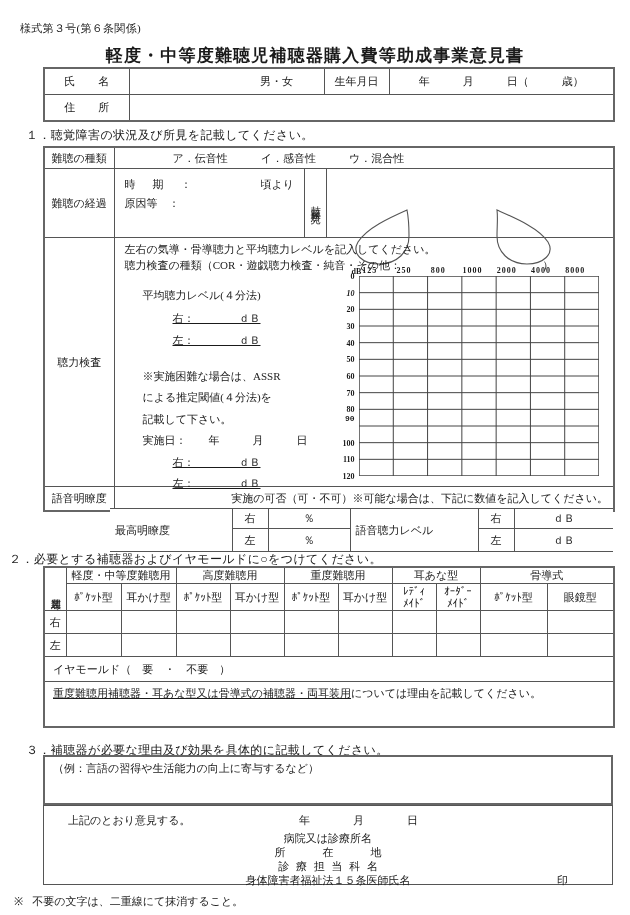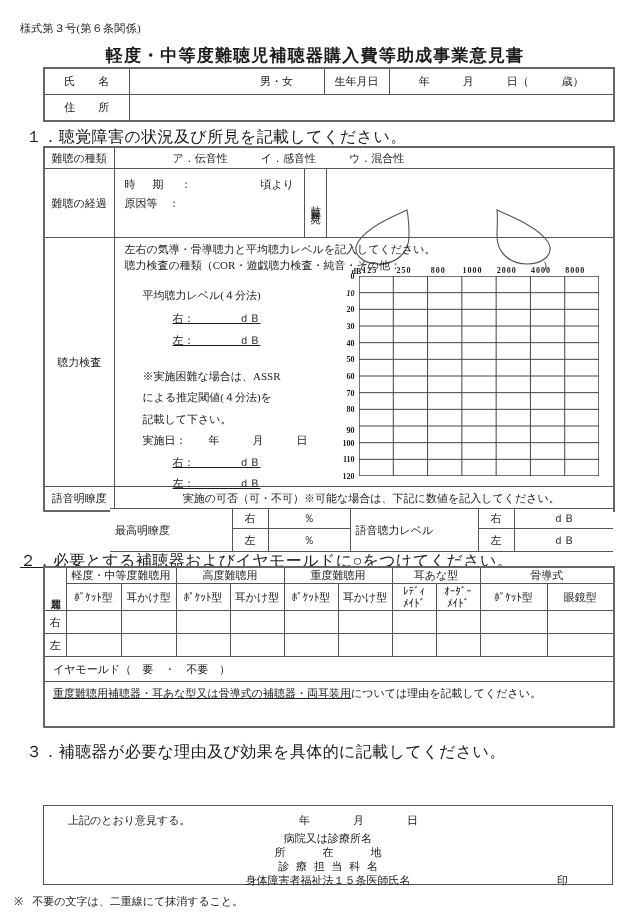--- a/index.html
+++ b/index.html
@@ -24,23 +24,23 @@
   }
   .outer{border:2px solid #666;}
   .ctr{text-align:center;}
   .pad{padding:2px 5px;}
 
   
   .sp1{letter-spacing:6px;padding-left:6px;}
   .sp2{letter-spacing:3px;}
 
   
-  .sec-head{font-size:16px;letter-spacing:.4px;}
+  .sec-head{font-size:12px;letter-spacing:.4px;}
   #sec1-head{left:26px;top:127px;}
-  #sec2-head{left:20px;top:551px;text-decoration:underline;}
+  #sec2-head{left:9px;top:551px;}
   #sec3-head{left:26px;top:742px;}
   #footnote{left:14px;top:893px;font-size:11px;}
   #footnote .mk{margin-right:9px;}
 
   
   #tbl-person{left:43px;top:67px;width:570px;}
 
   
   #tbl-sec1{left:43px;top:140px;width:570px;margin-top:6px;}
   #tbl-sec1 .vlabel{
@@ -191,21 +191,21 @@
             <div id="ag-yticks">
                   <div class="ag-y" style="left: 4px; top: 6px;">0</div>
                   <div class="ag-y" style="left: 4px; top: 22.6667px; font-style: italic;">10</div>
                   <div class="ag-y" style="left: 4px; top: 39.3333px;">20</div>
                   <div class="ag-y" style="left: 4px; top: 56px;">30</div>
                   <div class="ag-y" style="left: 4px; top: 72.6667px;">40</div>
                   <div class="ag-y" style="left: 4px; top: 89.3333px;">50</div>
                   <div class="ag-y" style="left: 4px; top: 106px;">60</div>
                   <div class="ag-y" style="left: 4px; top: 122.667px;">70</div>
                   <div class="ag-y" style="left: 4px; top: 139.333px;">80</div>
-                  <div class="ag-y" style="left: 4px; top: 160px;">90</div>
+                  <div class="ag-y" style="left: 4px; top: 148px; font-family: Liberation Mono, monospace;">90</div>
                   <div class="ag-y" style="left: 4px; top: 172.667px;">100</div>
                   <div class="ag-y" style="left: 4px; top: 189.333px;">110</div>
                   <div class="ag-y" style="left: 4px; top: 206px;">120</div>
                 </div>
             <svg id="ag-grid" width="240" height="200" style="position:absolute;left:30px;top:10px">
                   <line x1="0" y1="0" x2="0" y2="200" stroke="#444" stroke-width="1"></line>
                   <line x1="34.285714285714285" y1="0" x2="34.285714285714285" y2="200" stroke="#444" stroke-width="1"></line>
                   <line x1="68.57142857142857" y1="0" x2="68.57142857142857" y2="200" stroke="#444" stroke-width="1"></line>
                   <line x1="102.85714285714286" y1="0" x2="102.85714285714286" y2="200" stroke="#444" stroke-width="1"></line>
                   <line x1="137.14285714285714" y1="0" x2="137.14285714285714" y2="200" stroke="#444" stroke-width="1"></line>
@@ -227,21 +227,21 @@
                   <line x1="0" y1="200" x2="240" y2="200" stroke="#444" stroke-width="1"></line>
                   <rect x="0" y="0" width="240" height="200" fill="none" stroke="#444" stroke-width="1"></rect>
                 </svg>
           </div>
         </div>
       </td>
     </tr>
 
     <tr>
       <td class="ctr" rowspan="3" style="width:70px">語音明瞭度</td>
-      <td colspan="3" class="pad" style="height:19px;text-align:center;padding-left:20px">実施の可否（可・不可）※可能な場合は、下記に数値を記入してください。</td>
+      <td colspan="3" class="pad" style="height:19px;text-align:right;padding-left:20px">実施の可否（可・不可）※可能な場合は、下記に数値を記入してください。</td>
     </tr>
   </tbody>
     </table>
 
   <table class="abs" id="tbl-speech" style="left:110px;top:508px;width:503px">
     <colgroup>
         <col style="width:122px">
         <col style="width:36px">
         <col style="width:82px">
         <col style="width:128px">
@@ -339,20 +339,23 @@
         <div style="padding:4px 0 0 8px;font-size:11px">
           <span class="ul-txt">重度難聴用補聴器・耳あな型又は骨導式の補聴器・両耳装用</span><span>については理由を記載してください。</span>
         </div>
       </td>
     </tr>
   </tbody>
     </table>
 
   <div class="abs sec-head" id="sec3-head">３．補聴器が必要な理由及び効果を具体的に記載してください。</div>
 
+  <div class="abs" id="box-reason">
+    <div class="t">（例：言語の習得や生活能力の向上に寄与するなど）</div>
+  </div>
 
   <div class="abs" id="box-sign">
     <div class="l1">上記のとおり意見する。</div>
     <div class="d1">年　　月　　日</div>
     <div class="r" style="top:25px">病院又は診療所名</div>
     <div class="r" style="top:39px;letter-spacing:5px;text-indent:5px">所　　在　　地</div>
     <div class="r" style="top:53px;letter-spacing:2px;text-indent:2px">診 療 担 当 科 名</div>
     <div class="r" style="top:67px">身体障害者福祉法１５条医師氏名</div>
     <div class="seal" style="top:67px">印</div>
   </div>

